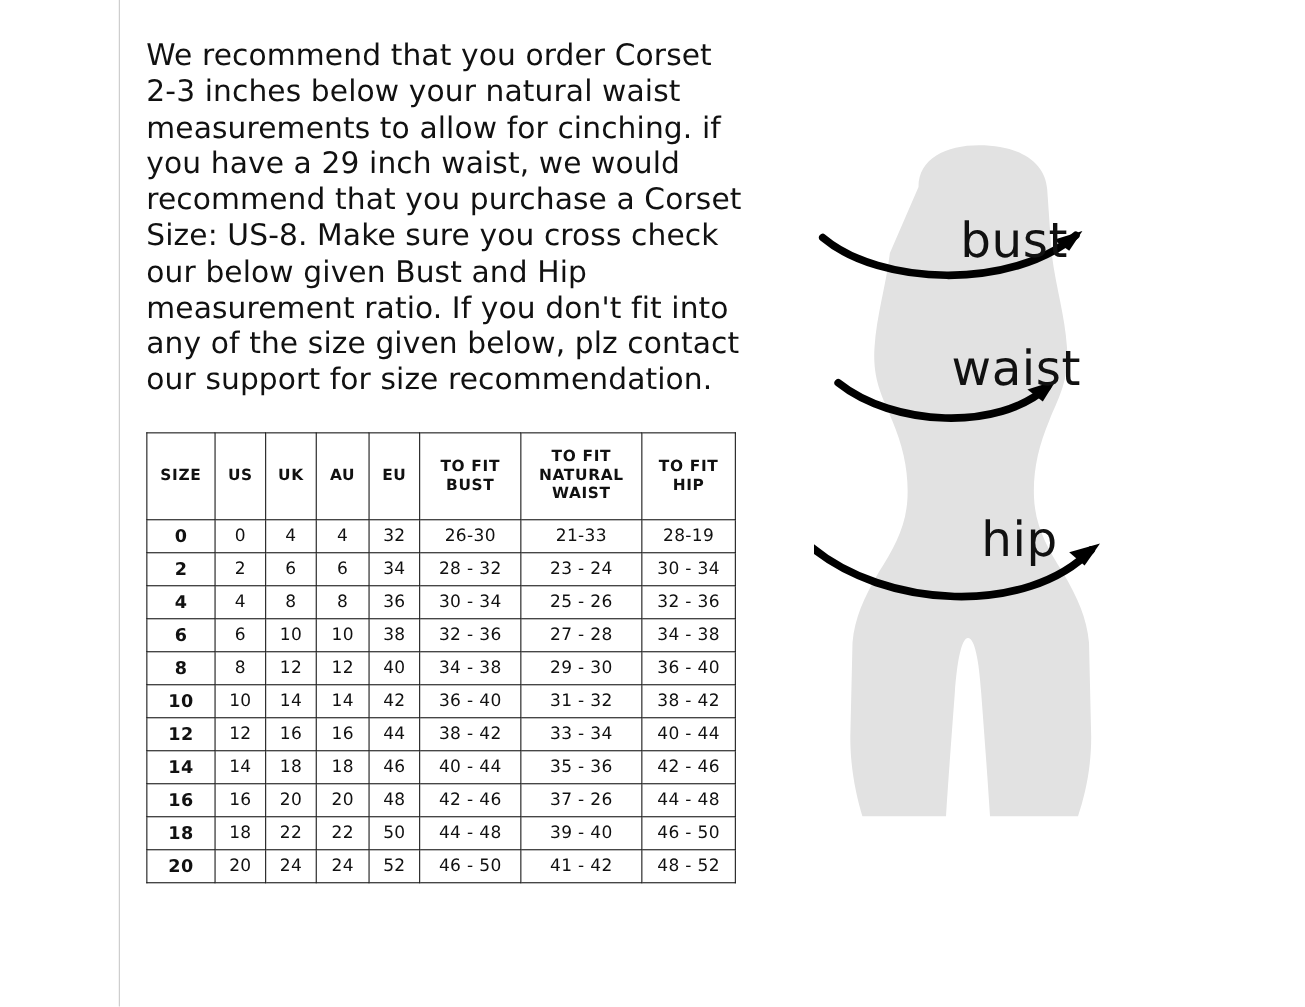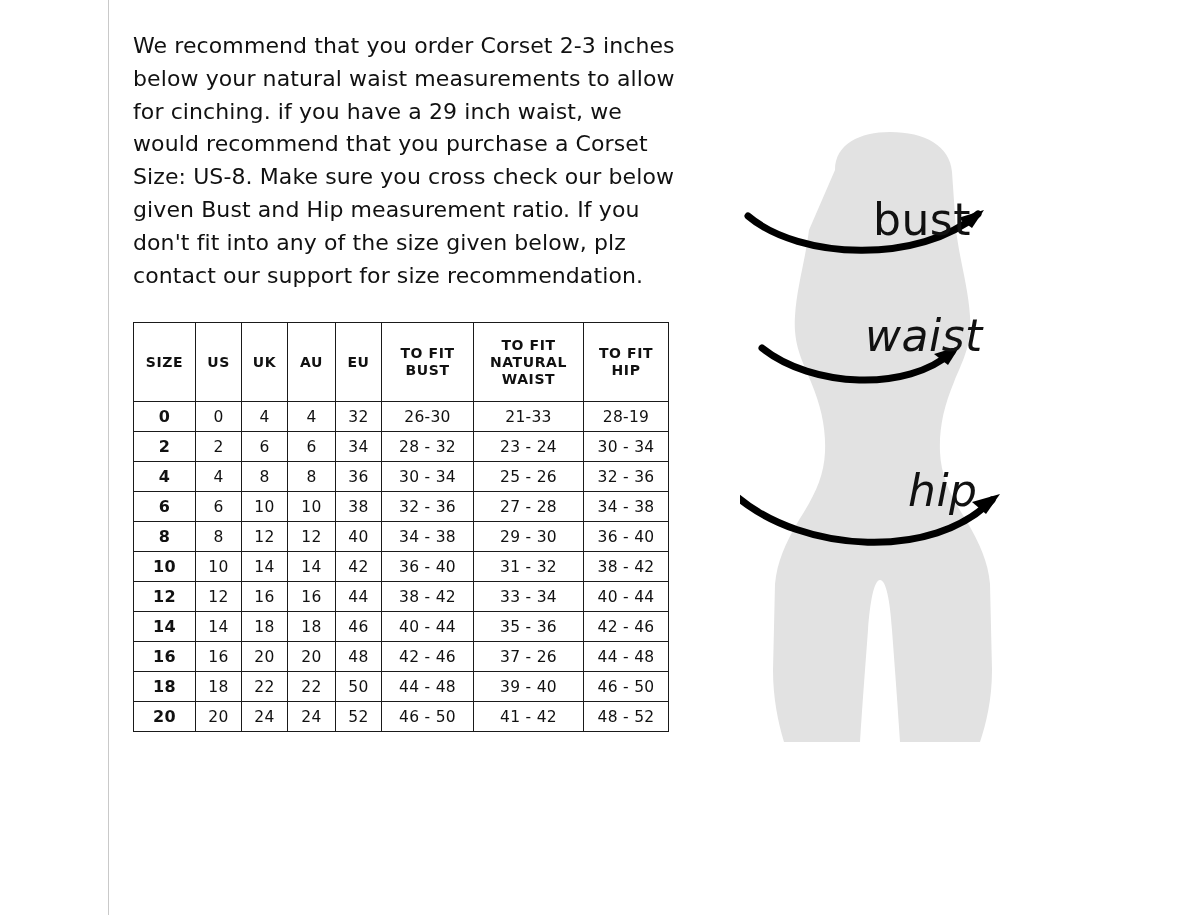--- a/index.html
+++ b/index.html
@@ -30,21 +30,21 @@
     height: 915px;
     background: #c9c9c9;
   }
   .content {
     position: absolute;
     left: 133px;
     top: 0;
     width: 560px;
   }
   .intro {
-    font-size: 22px;
+    font-size: 27px;
     line-height: 32.8px;
     letter-spacing: 0.1px;
     padding-top: 8px;
     width: 548px;
   }
   .outro {
     font-size: 21.5px;
     line-height: 32.8px;
     letter-spacing: 0.1px;
     width: 548px;
@@ -101,22 +101,22 @@
   }
   .figure svg { display: block; }
   .fig-label {
     position: absolute;
     font-family: "DejaVu Sans", sans-serif;
     font-size: 44px;
     color: #111;
     letter-spacing: 0.5px;
   }
   .lbl-bust  { left: 133px; top: 84px; }
-  .lbl-waist { left: 125px; top: 200px; font-style: italic; }
-  .lbl-hip   { left: 168px; top: 355px; font-style: italic; }
+  .lbl-waist { left: 125px; top: 200px; }
+  .lbl-hip   { left: 152px; top: 355px; }
 </style>
 </head>
 <body>
 
 <div class="page">
 
   <div class="left-rule"></div>
 
   <div class="content">
 

